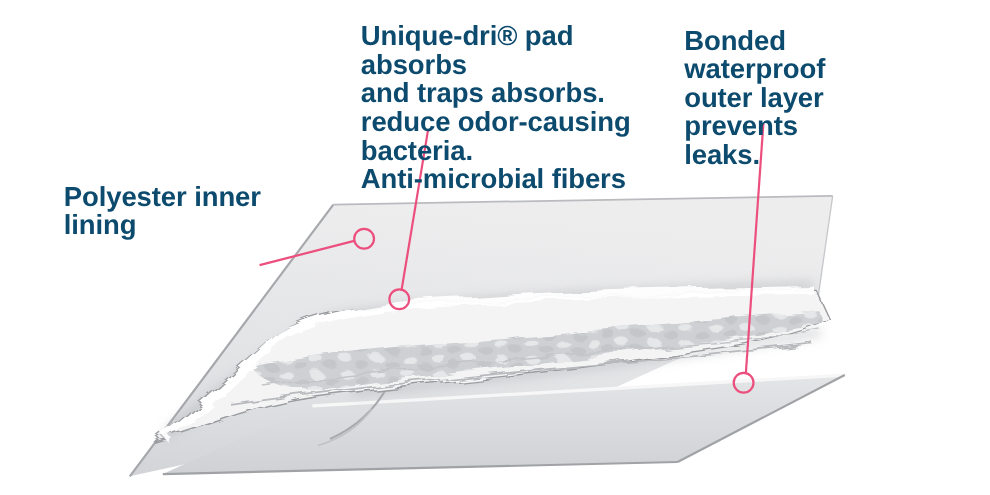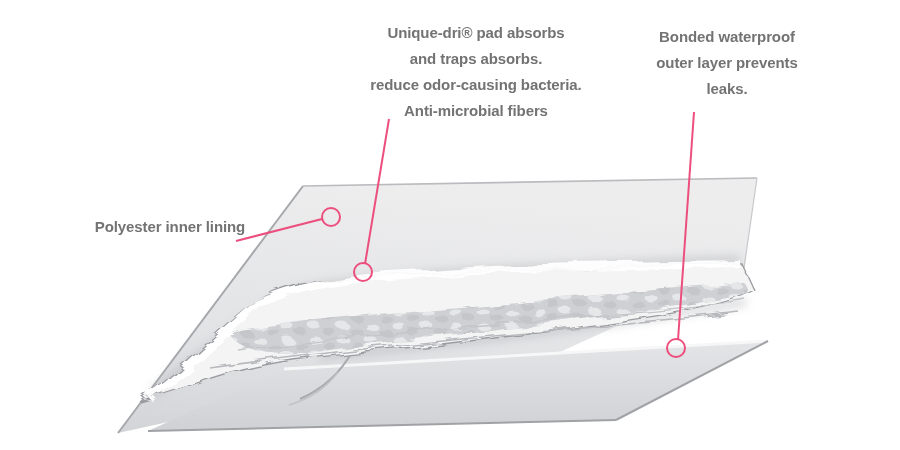--- a/index.html
+++ b/index.html
@@ -6,28 +6,28 @@
   .stage{
     position:relative;
     width:900px;height:450px;
     background:#ffffff;
     overflow:hidden;
     font-family:"Liberation Sans", sans-serif;
   }
   .stage svg{position:absolute;left:0;top:0;}
   .label{
     position:absolute;
-    text-align:center;
-    color:#737373;
-    font-size:15px;
+    text-align:left;
+    color:#0c4a6e;
+    font-size:25px;
     line-height:26px;
     font-weight:600;
     letter-spacing:-0.1px;
   }
-  .label-left{left:58px;top:166px;width:224px;margin-top:48px;}
+  .label-left{left:58px;top:166px;width:224px;}
   .label-center{left:328px;top:20px;width:296px;}
   .label-right{left:622px;top:24px;width:210px;}
 </style>
 </head>
 <body>
 
 <div class="stage">
 
   <svg width="900" height="450" viewBox="0 0 900 450">
     <defs>

